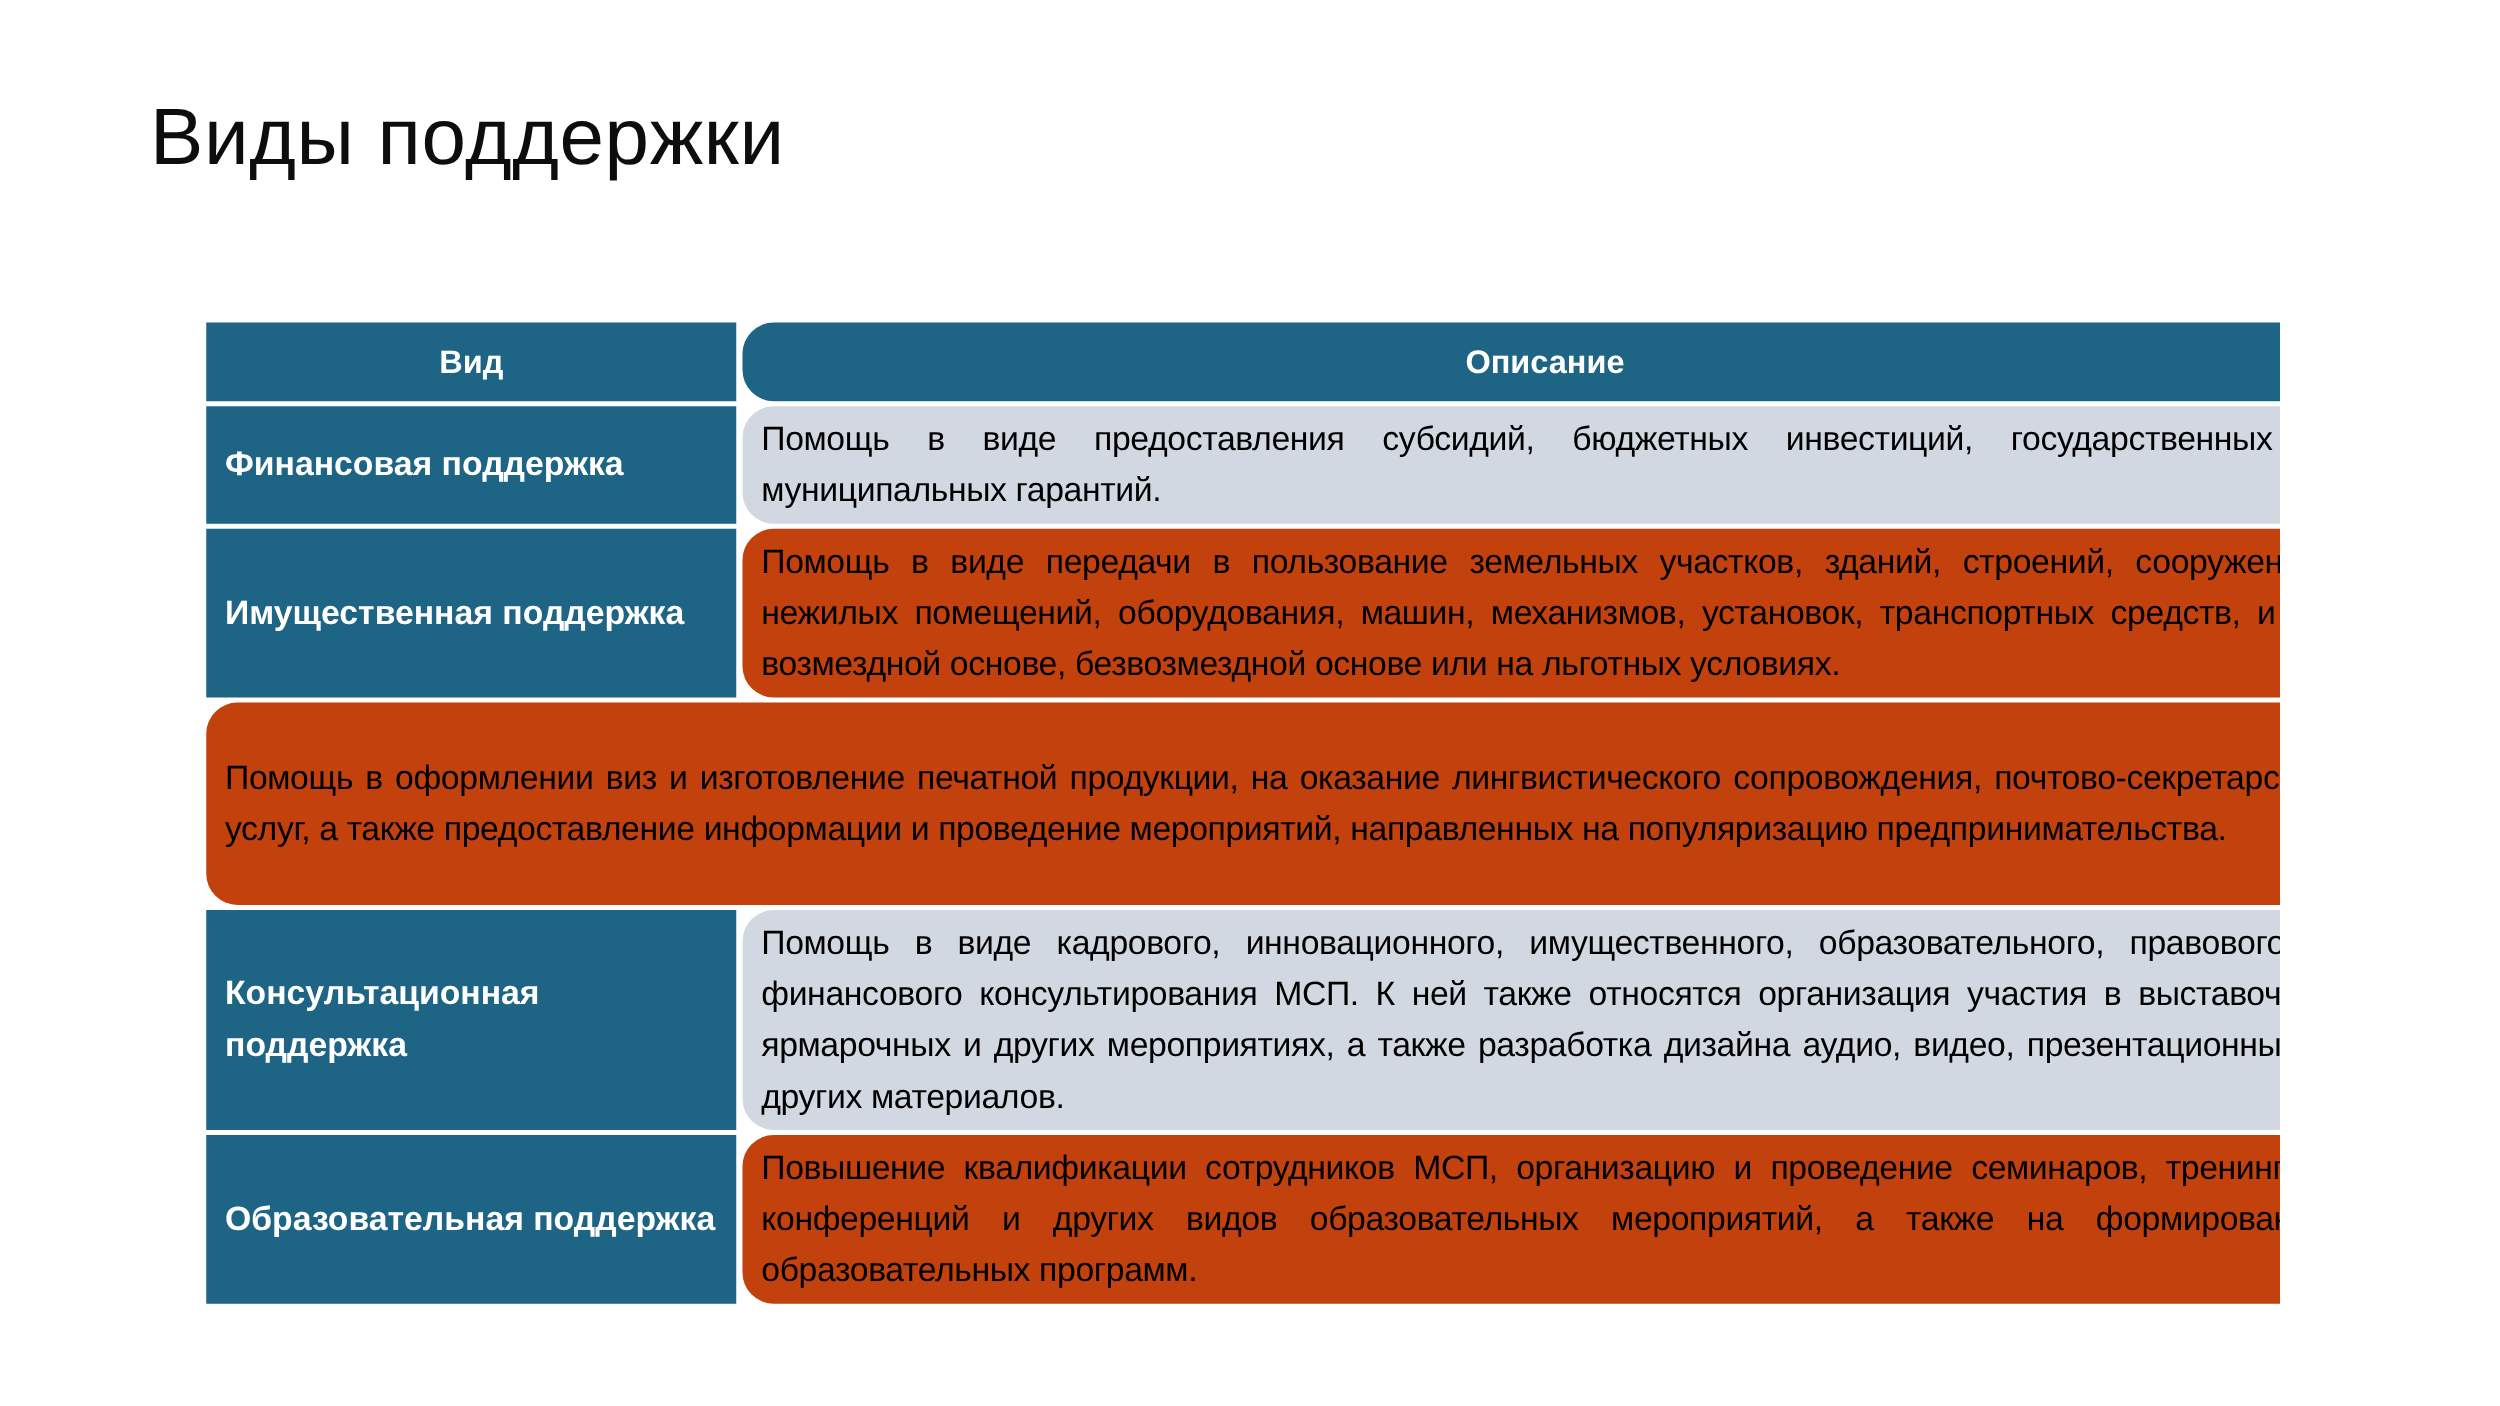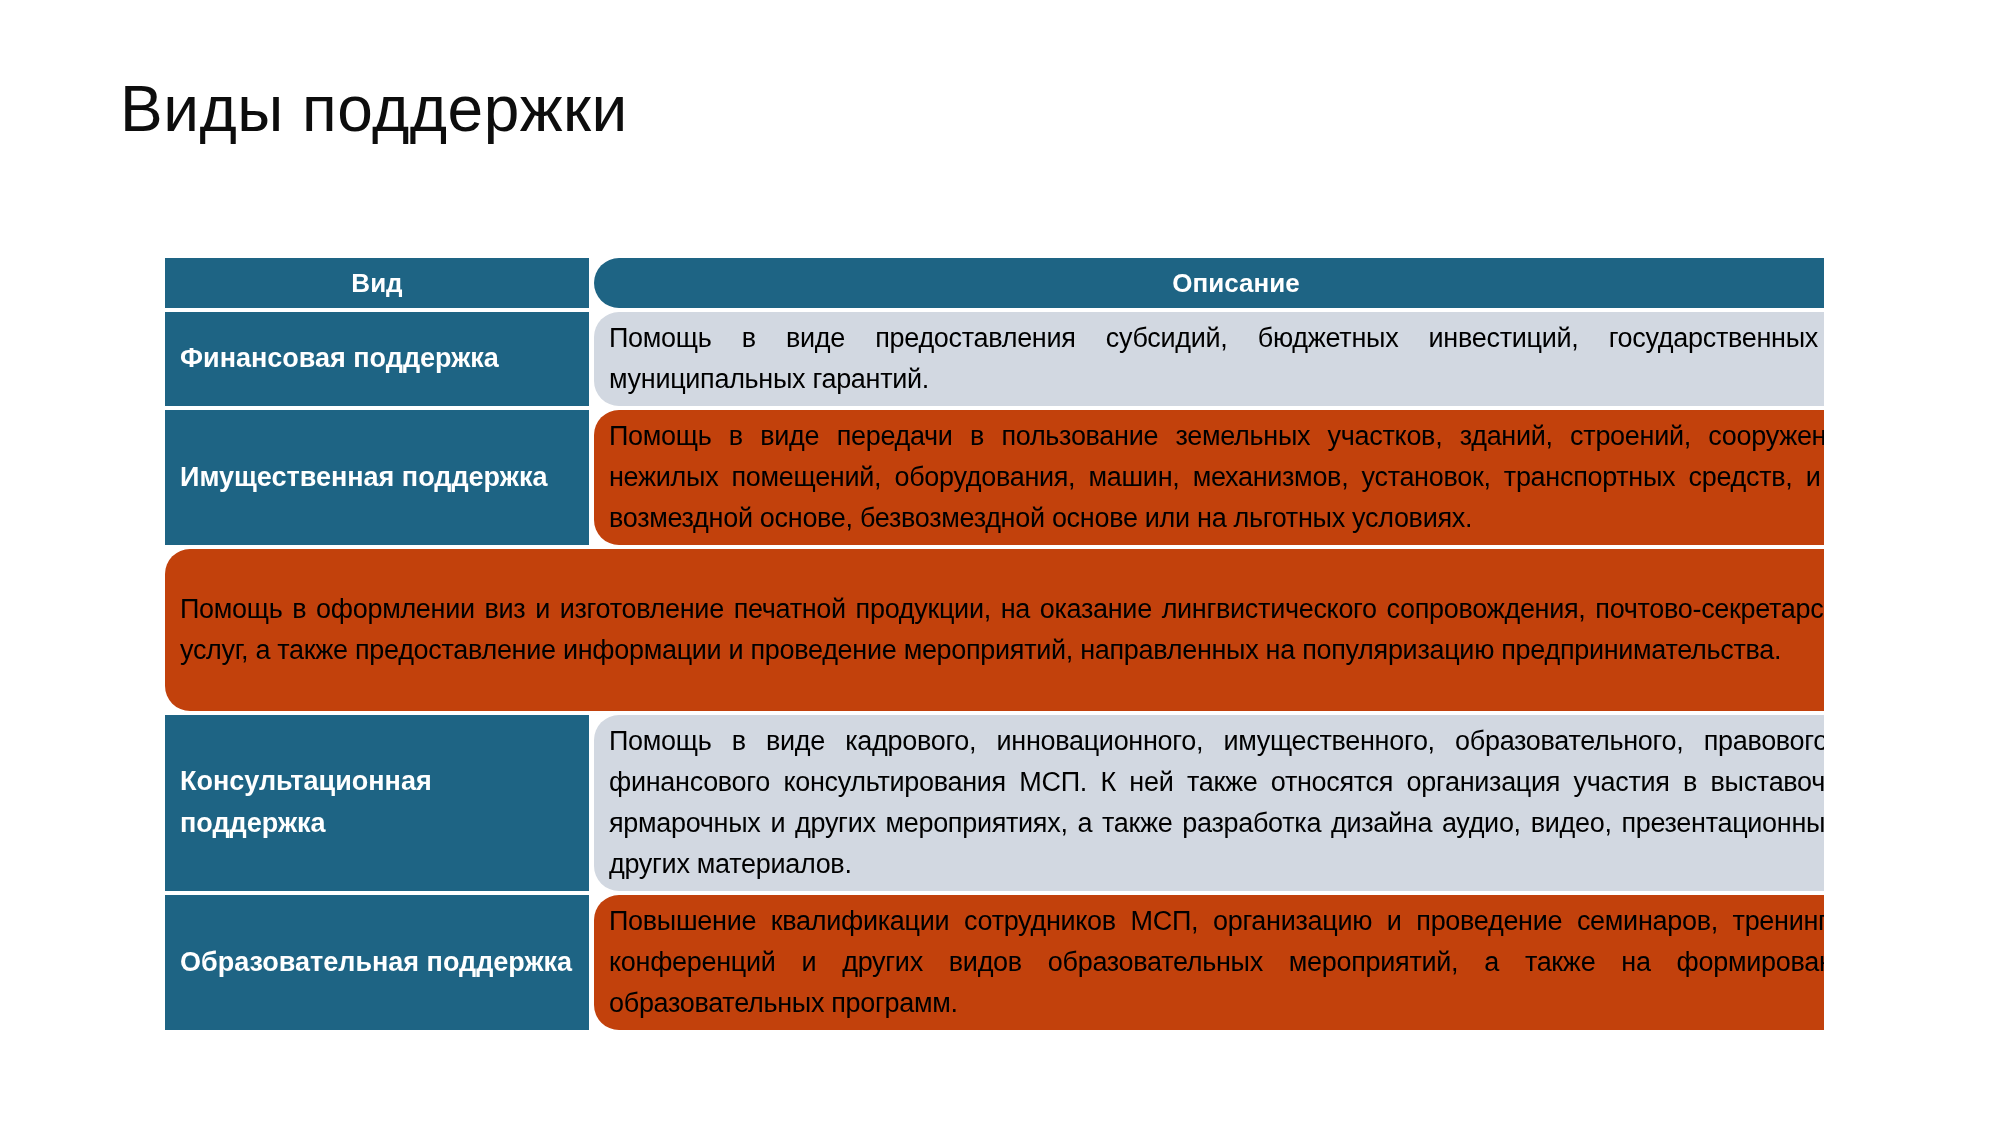--- a/index.html
+++ b/index.html
@@ -53,21 +53,21 @@
   
   .header-row .cell {
     background: #1e6484;
     color: #ffffff;
     font-weight: bold;
     font-size: 26px;
     display: flex;
     align-items: center;
     justify-content: center;
     min-height: 50px;
-    padding: 3px 10px;
+    padding: 16px 10px;
   }
   
   .type-cell {
     background: #1e6484;
     color: #ffffff;
     font-weight: bold;
     font-size: 27px;
     line-height: 1.55;
     display: flex;
     align-items: center;

